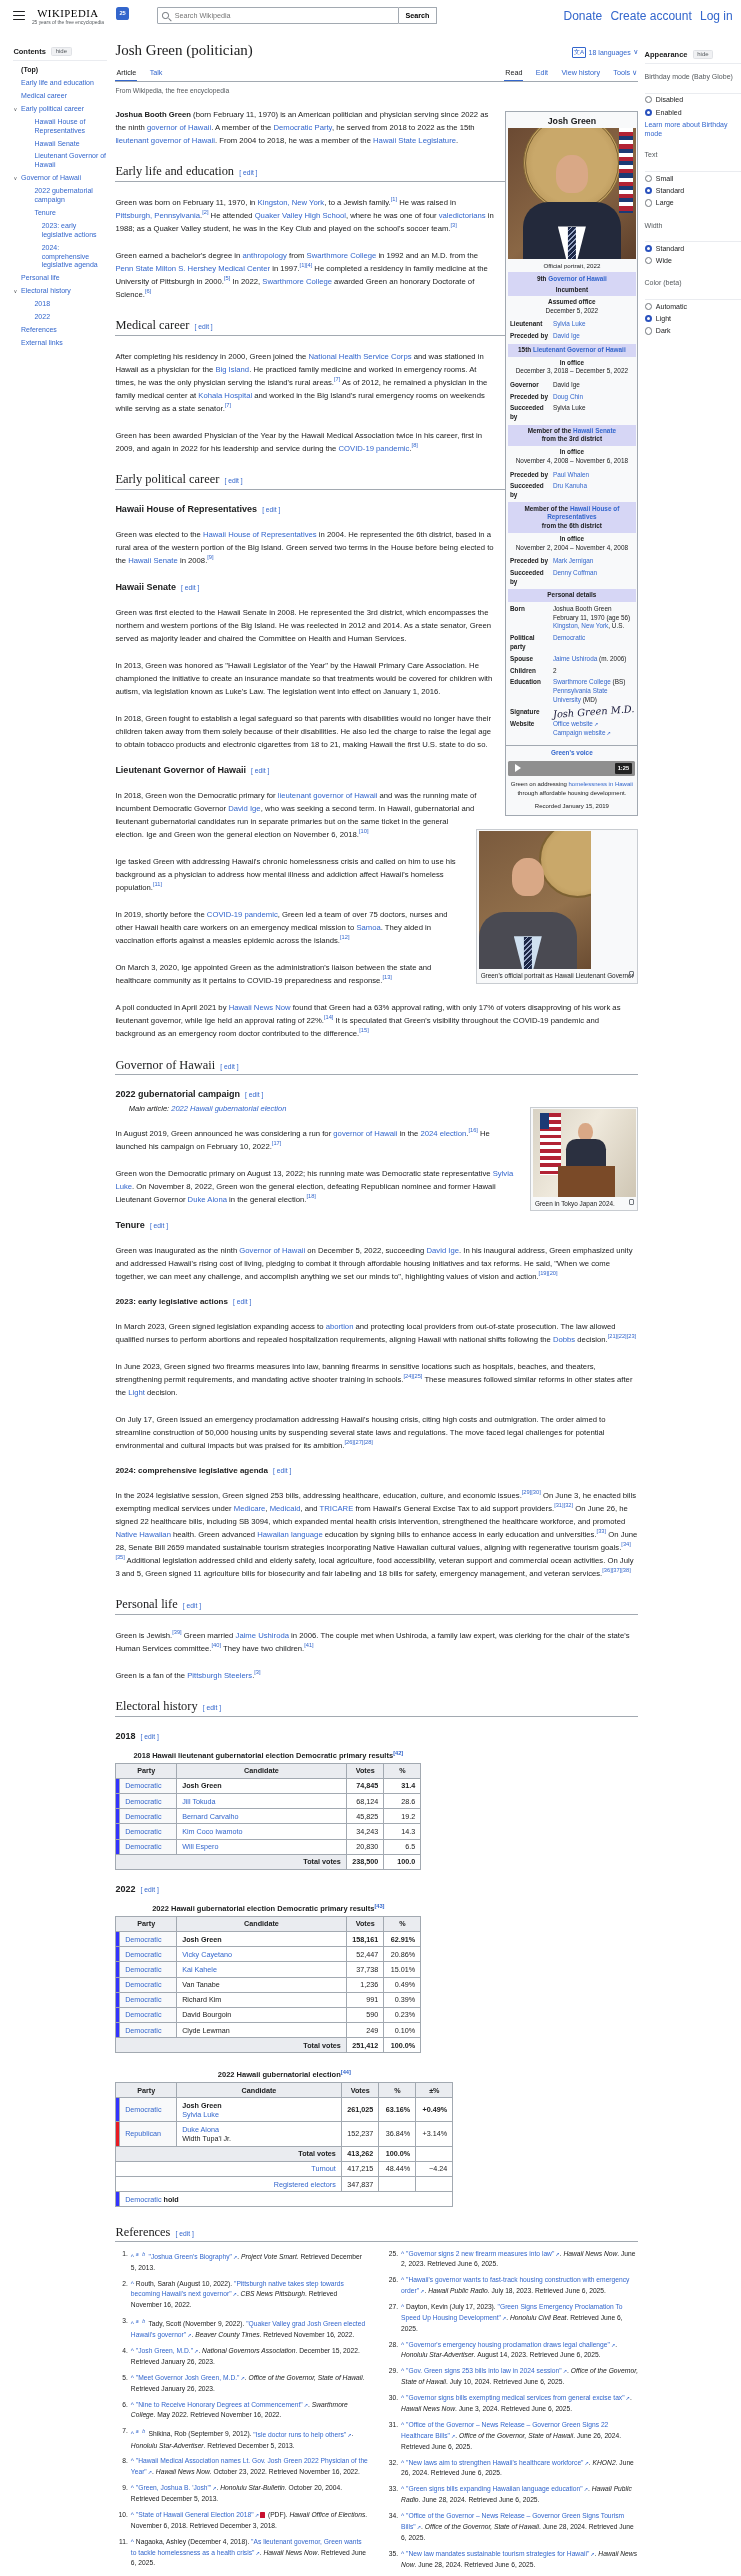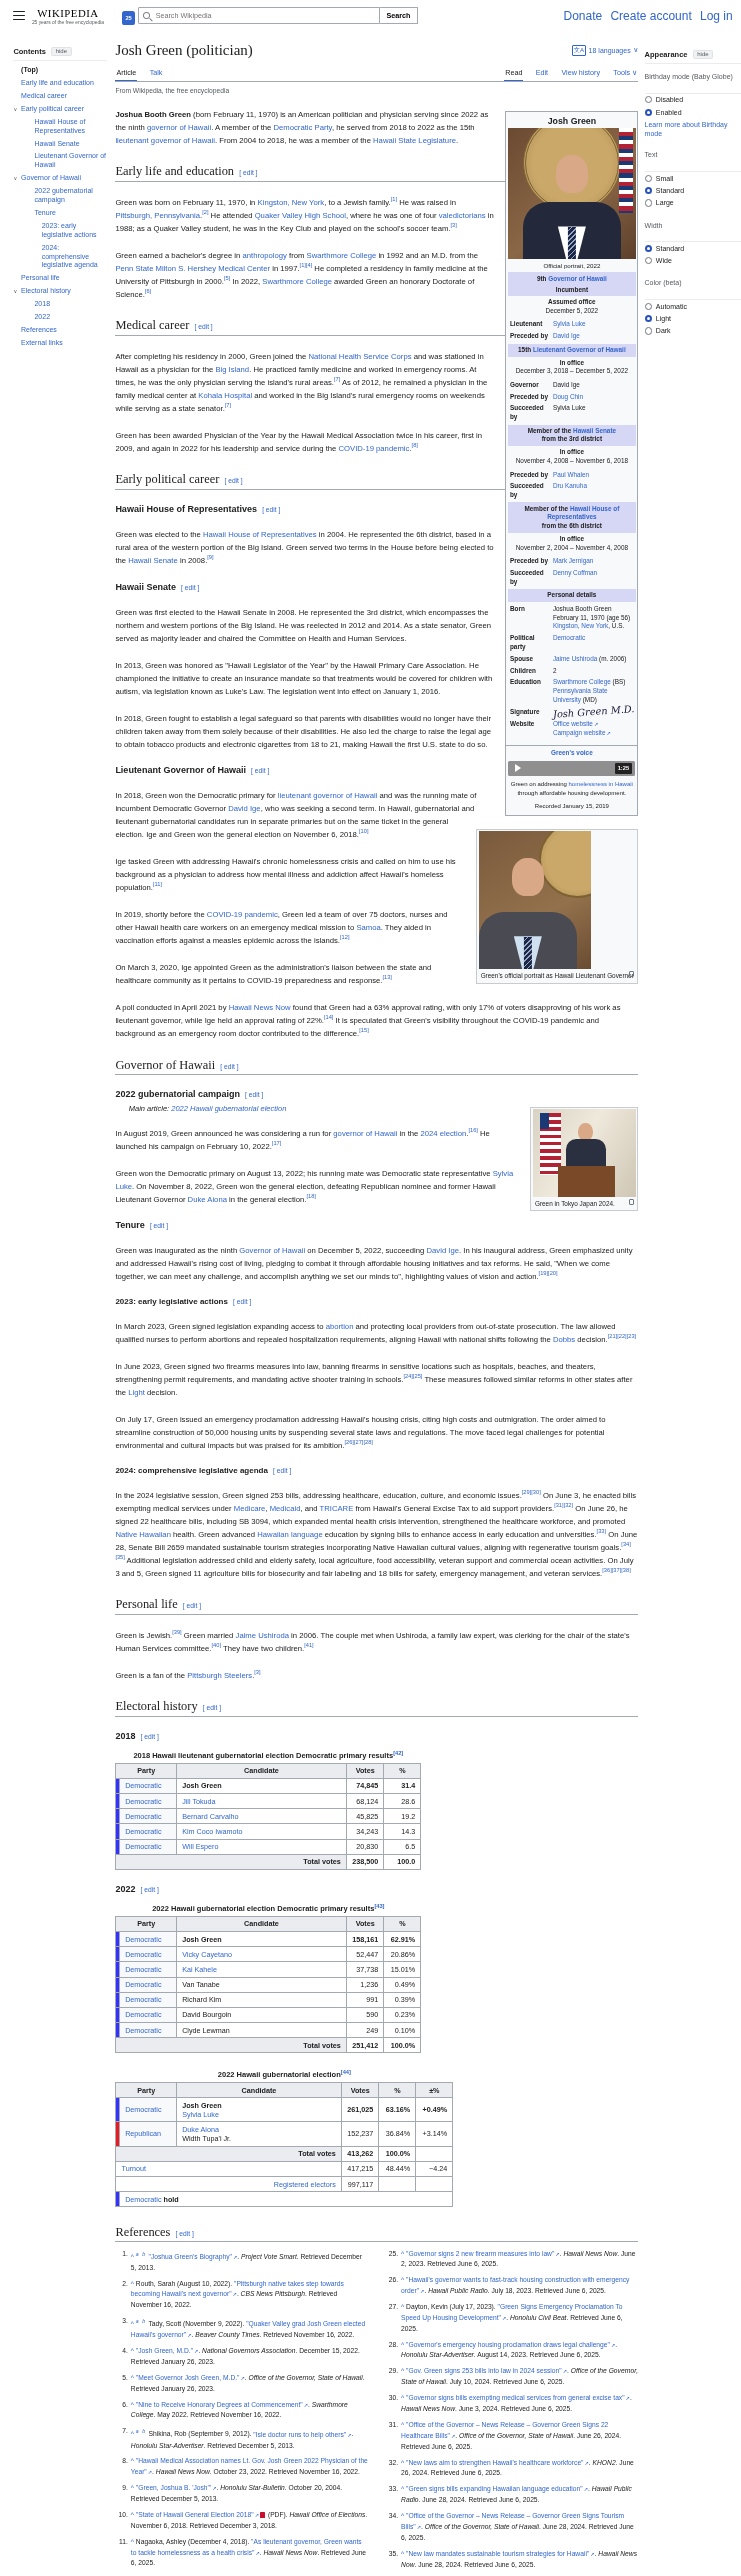--- a/index.html
+++ b/index.html
@@ -7,21 +7,21 @@
   a,.wl{color:#3366cc;text-decoration:none;cursor:pointer}
   .ext::after{content:"↗";font-size:5.2px;margin-left:1px}
   sup.ref{font-size:5.7px;line-height:0;color:#3366cc;cursor:pointer}
   sup.ablinks{font-size:5.2px;font-style:italic;color:#3366cc;letter-spacing:1px}
   .caret{color:#3366cc}
   .pdfico{display:inline-block;width:4.6px;height:5.7px;background:#c8102e;border-radius:0.5px;margin:0 1.5px 0 1px;vertical-align:-0.5px}
   
   .topbar{height:31px;display:flex;align-items:center;padding:0 9.3px;position:relative}
   .burger{width:11.3px;height:8.2px;display:flex;flex-direction:column;justify-content:space-between;margin:0 7.2px 0 4.1px;cursor:pointer}
   .burger span{height:1px;background:#202122;border-radius:0.5px}
-  .logoblock{display:flex;align-items:flex-end;gap:18px;margin-right:3px;cursor:pointer}
+  .logoblock{display:flex;align-items:flex-start;gap:12px;margin-right:28px;cursor:pointer}
   .logotxt{text-align:center}
   .logoword{font-family:"Liberation Serif",serif;font-size:10.8px;letter-spacing:0.5px;color:#000}
   .logotag{font-size:4.9px;color:#54595d;border-top:0.5px solid transparent}
   .bday{width:13.4px;height:13.4px;background:#36c;border-radius:2.6px;color:#fff;font-size:5.7px;font-weight:bold;display:flex;align-items:center;justify-content:center}
   .searchwrap{display:flex;align-items:center}
   .searchbox{display:flex;align-items:center;width:242px;height:17.5px;border:0.5px solid #a2a9b1;border-radius:1px 0 0 1px;padding:0 4.1px;background:#fff}
   .mag{width:6.2px;height:6.2px;border:1px solid #72777d;border-radius:50%;position:relative;margin-right:4.1px;flex:none}
   .mag::after{content:"";position:absolute;width:3.6px;height:1px;background:#72777d;transform:rotate(45deg);left:4.6px;top:5.7px}
   .searchbox input{border:none;outline:none;font-size:7.2px;width:100%;color:#202122;font-family:"Liberation Sans",sans-serif}
   .searchbtn{height:17.5px;border:0.5px solid #a2a9b1;border-left:none;background:#fff;font-size:7.2px;font-weight:bold;padding:0 6.2px;border-radius:0 1px 1px 0;cursor:pointer;font-family:"Liberation Sans",sans-serif}
@@ -41,21 +41,21 @@
   a[data-top="true"]{color:#202122;font-weight:bold}
   .maincol{flex:none;width:523px;margin-left:5.2px}
   .railcol{width:97px;flex:none;margin-left:6.2px;padding-top:18.5px;font-size:7px}
   .rail-group{border-bottom:0.5px solid #eaecf0;padding:5.2px 0 6.2px 0;color:#54595d}
   .rail-title{margin-bottom:5.2px;line-height:9.3px}
   .radio-row{display:flex;align-items:center;gap:4.1px;padding:2.6px 0;color:#202122;cursor:pointer}
   .radio{width:7.2px;height:7.2px;border:0.5px solid #72777d;border-radius:50%;background:#fff;flex:none}
   .radio-row[data-on="true"] .radio{border:2.1px solid #2a52be;background:#fff}
   .rail-link{display:block;margin-top:3.1px;line-height:8.8px}
   
-  .titlerow{display:flex;justify-content:space-between;margin-top:11.3px}
+  .titlerow{display:flex;align-items:flex-end;justify-content:space-between;margin-top:11.3px}
   h1.fp{font-family:"Liberation Serif",serif;font-weight:normal;font-size:15px;margin:0;line-height:17.5px}
   .langbtn{font-size:7px;color:#36c;display:flex;align-items:center;gap:2.6px;cursor:pointer;padding-bottom:2.1px}
   .langico{font-size:6.2px;border:0.5px solid #36c;border-radius:1px;padding:0 1px}
   .tabbar{display:flex;justify-content:space-between;border-bottom:0.5px solid #a2a9b1;margin-top:5.2px;font-size:7.2px}
   .tabs{display:flex;gap:11.3px}
   .tab{padding:3.1px 1px;color:#36c;cursor:pointer}
   .tab.active{color:#202122;border-bottom:1.5px solid #36c;margin-bottom:-0.5px}
   .sitesub{font-size:6.7px;color:#54595d;margin:5.2px 0 1px}
   
   .bodytext p{font-size:7.7px;line-height:13px;margin:14px 0}
@@ -605,28 +605,28 @@
               <td class="num">36.84%</td>
               <td class="num">+3.14%</td>
         </tr>
         <tr>
               <td class="tot" colspan="3">Total votes</td>
               <td class="num"><b>413,262</b></td>
               <td class="num"><b>100.0%</b></td>
               <td></td>
             </tr>
         <tr>
-              <td colspan="3" style="text-align:left"><a class="wl">Turnout</a></td>
+              <td colspan="3" style="text-align:right"><a class="wl">Turnout</a></td>
               <td class="num">417,215</td>
               <td class="num">48.44%</td>
               <td class="num">−4.24</td>
             </tr>
         <tr>
               <td colspan="3" style="text-align:right"><a class="wl">Registered electors</a></td>
-              <td class="num">997,117</td>
+              <td class="num">347,837</td>
               <td></td>
               <td></td>
             </tr>
         <tr>
               <td class="swatch" style="background:#3333FF"></td>
               <td colspan="5" style="text-align:left"><a class="wl">Democratic</a><b> hold</b></td>
             </tr>
       </tbody>
         </table>
 

